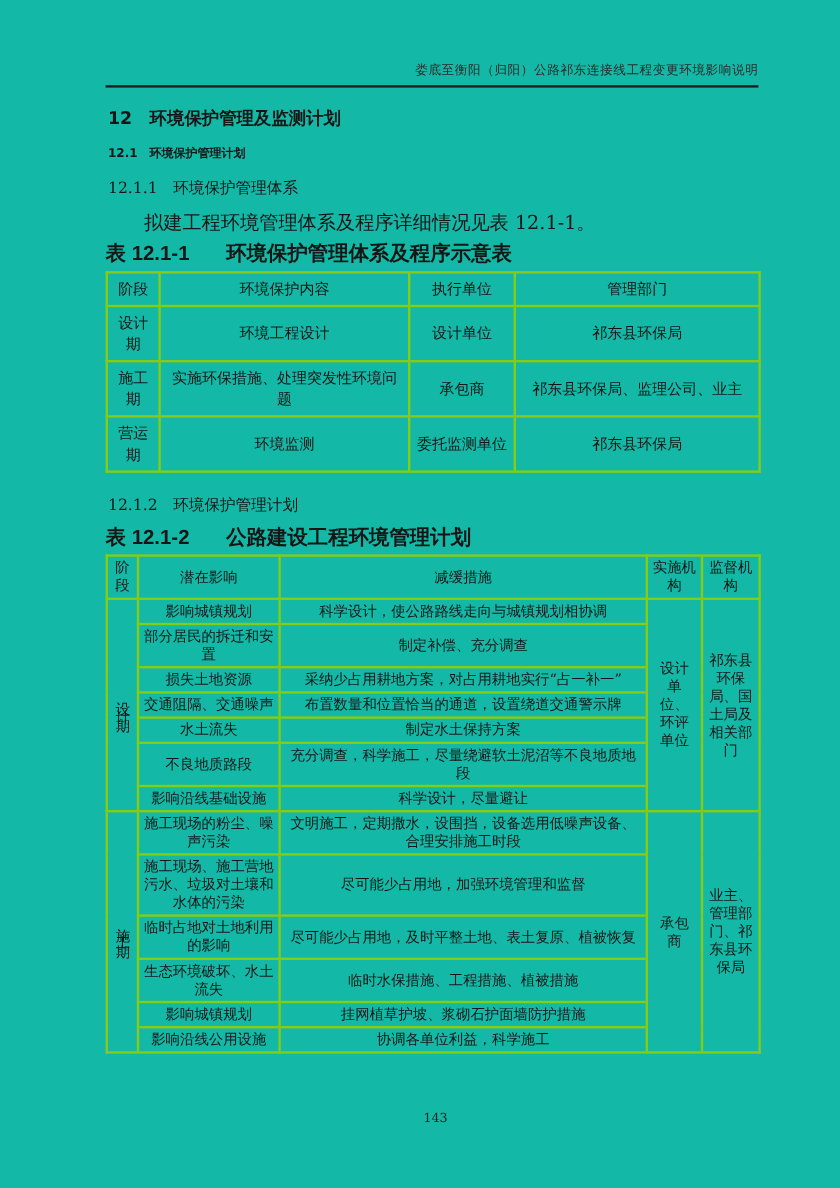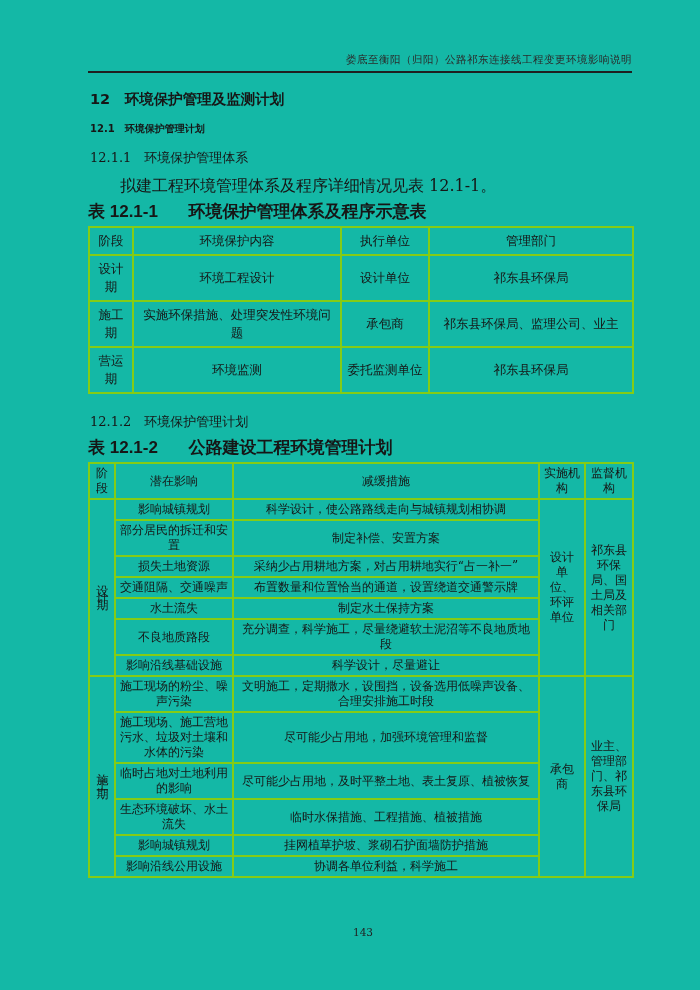--- a/index.html
+++ b/index.html
@@ -205,21 +205,21 @@
         <td class="stage-cell" rowspan="7">
           <span class="v-text">设计期</span>
         </td>
         <td class="impact-cell">影响城镇规划</td>
         <td class="measure-cell">科学设计，使公路路线走向与城镇规划相协调</td>
         <td class="org-cell" rowspan="7">设计单位、环评单位</td>
         <td class="org-cell" rowspan="7">祁东县环保局、国土局及相关部门</td>
       </tr>
       <tr>
         <td class="impact-cell">部分居民的拆迁和安置</td>
-        <td class="measure-cell">制定补偿、安置方案</td>
+        <td class="measure-cell">制定补偿、充分调查</td>
       </tr>
       <tr>
         <td class="impact-cell">损失土地资源</td>
         <td class="measure-cell">采纳少占用耕地方案，对占用耕地实行“占一补一”</td>
       </tr>
       <tr>
         <td class="impact-cell">交通阻隔、交通噪声</td>
         <td class="measure-cell">布置数量和位置恰当的通道，设置绕道交通警示牌</td>
       </tr>
       <tr>

